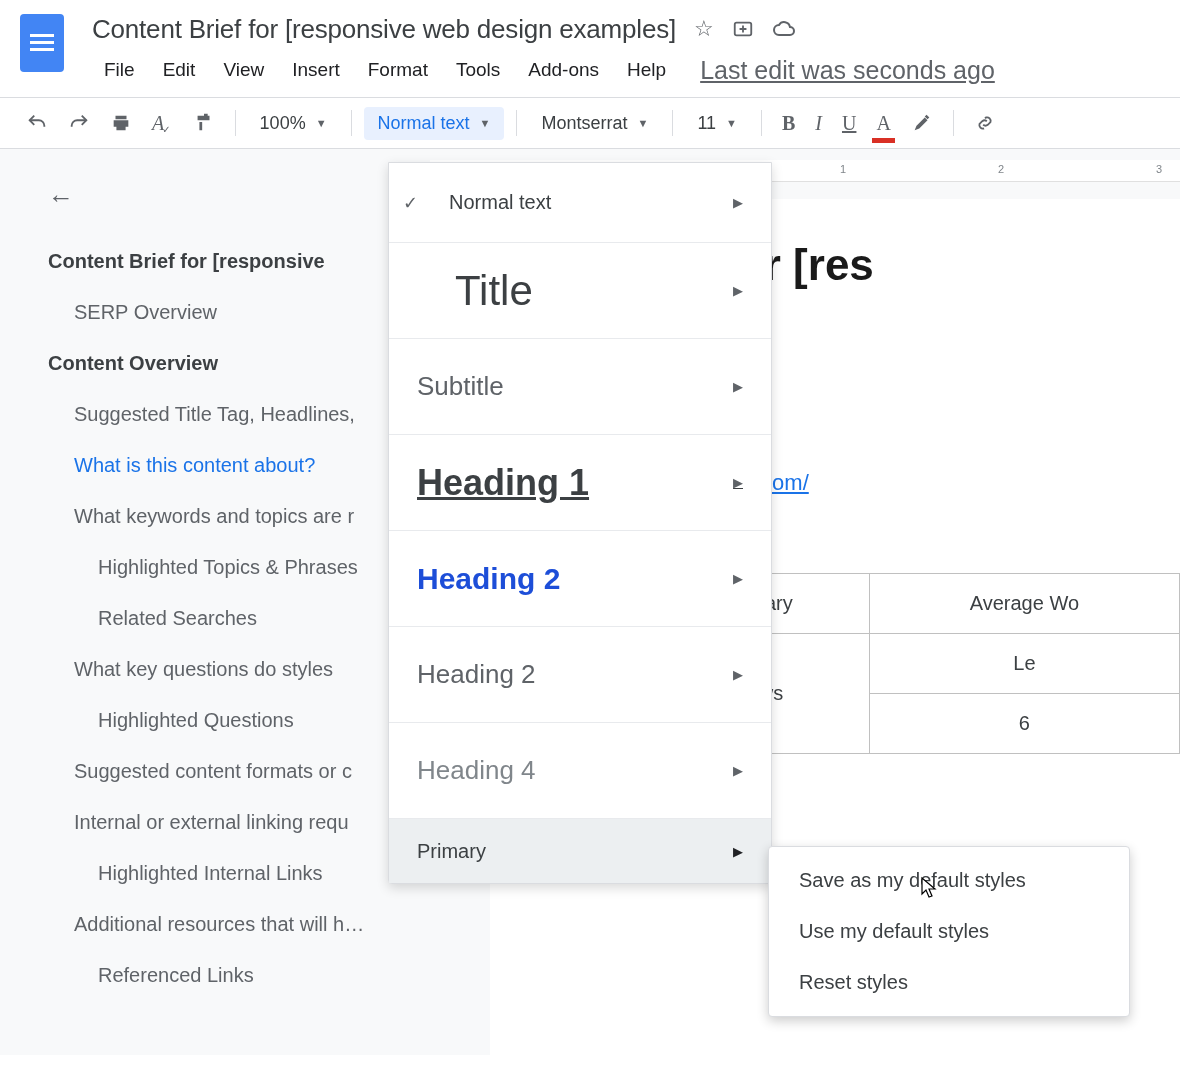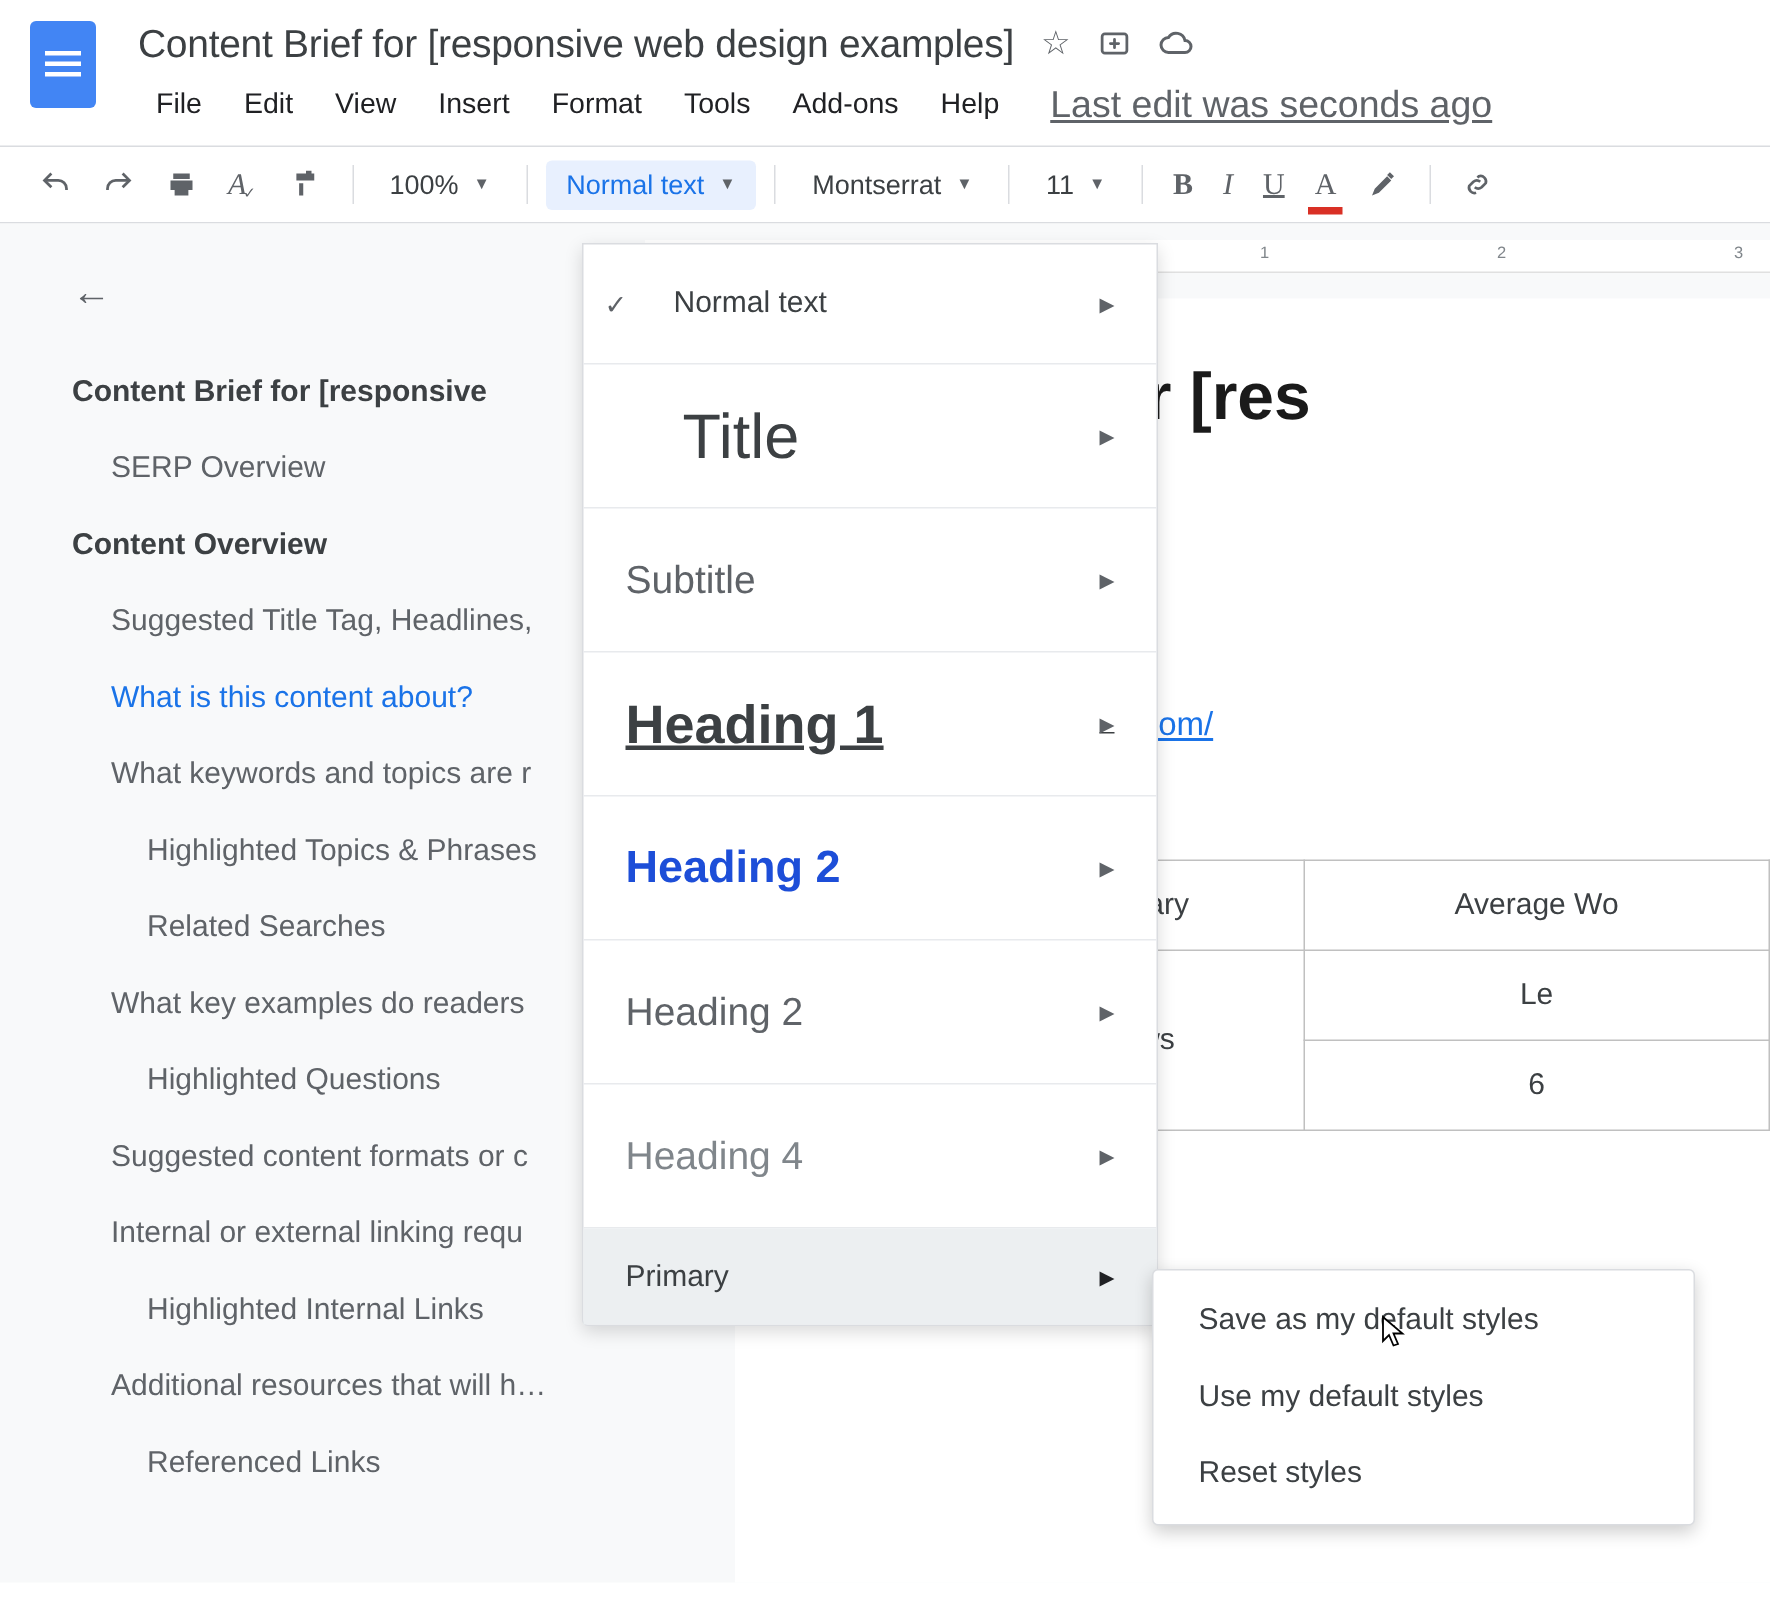--- a/index.html
+++ b/index.html
@@ -192,21 +192,21 @@
     <div class="back-arrow">←</div>
     <div id="outline-list">
         <div class="outline-item lvl-0">Content Brief for [responsive</div>
         <div class="outline-item lvl-1">SERP Overview</div>
         <div class="outline-item lvl-0">Content Overview</div>
         <div class="outline-item lvl-1">Suggested Title Tag, Headlines,</div>
         <div class="outline-item lvl-1 active">What is this content about?</div>
         <div class="outline-item lvl-1">What keywords and topics are r</div>
         <div class="outline-item lvl-2">Highlighted Topics &amp; Phrases</div>
         <div class="outline-item lvl-2">Related Searches</div>
-        <div class="outline-item lvl-1">What key examples do readers</div>
+        <div class="outline-item lvl-1">What key questions do styles</div>
         <div class="outline-item lvl-2">Highlighted Questions</div>
         <div class="outline-item lvl-1">Suggested content formats or c</div>
         <div class="outline-item lvl-1">Internal or external linking requ</div>
         <div class="outline-item lvl-2">Highlighted Internal Links</div>
         <div class="outline-item lvl-1">Additional resources that will h…</div>
         <div class="outline-item lvl-2">Referenced Links</div>
       </div>
   </div>
 
   <div class="doc">

